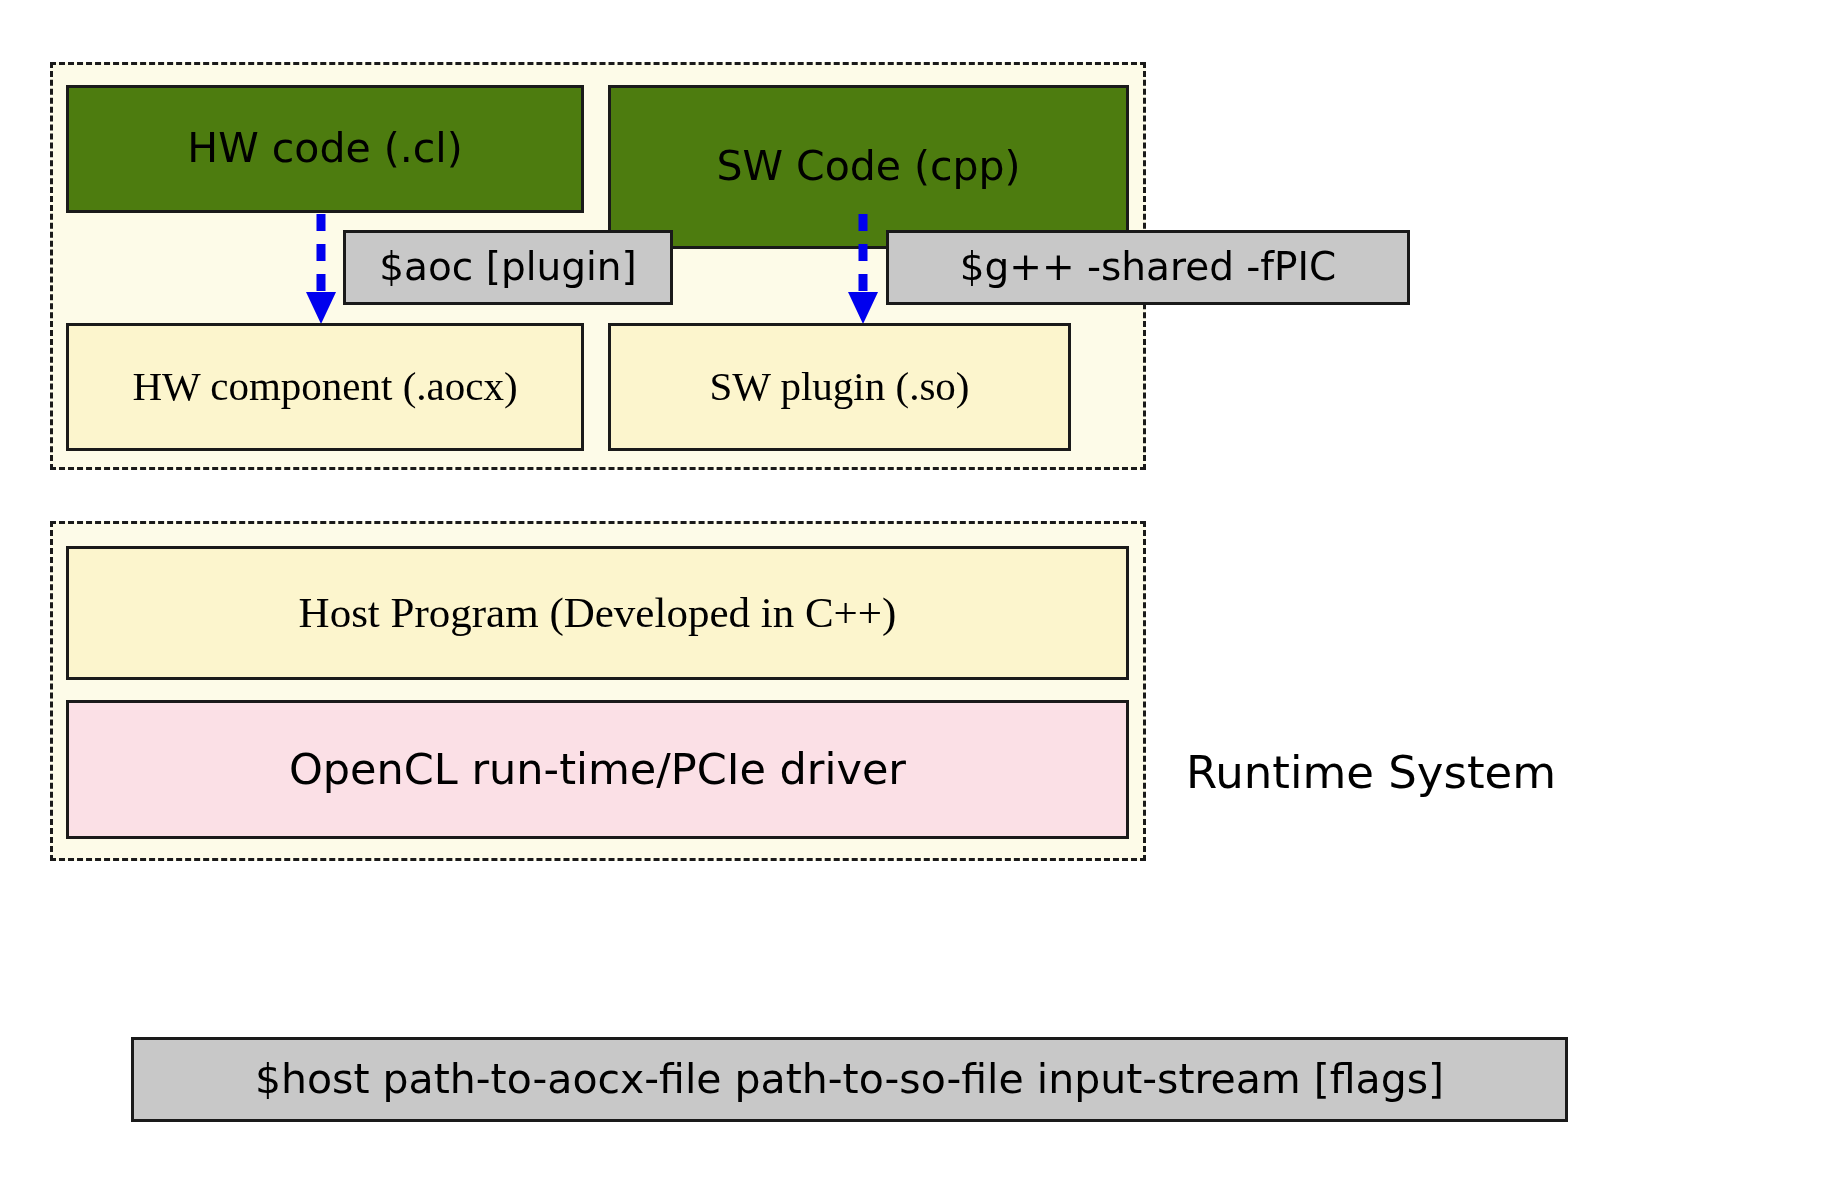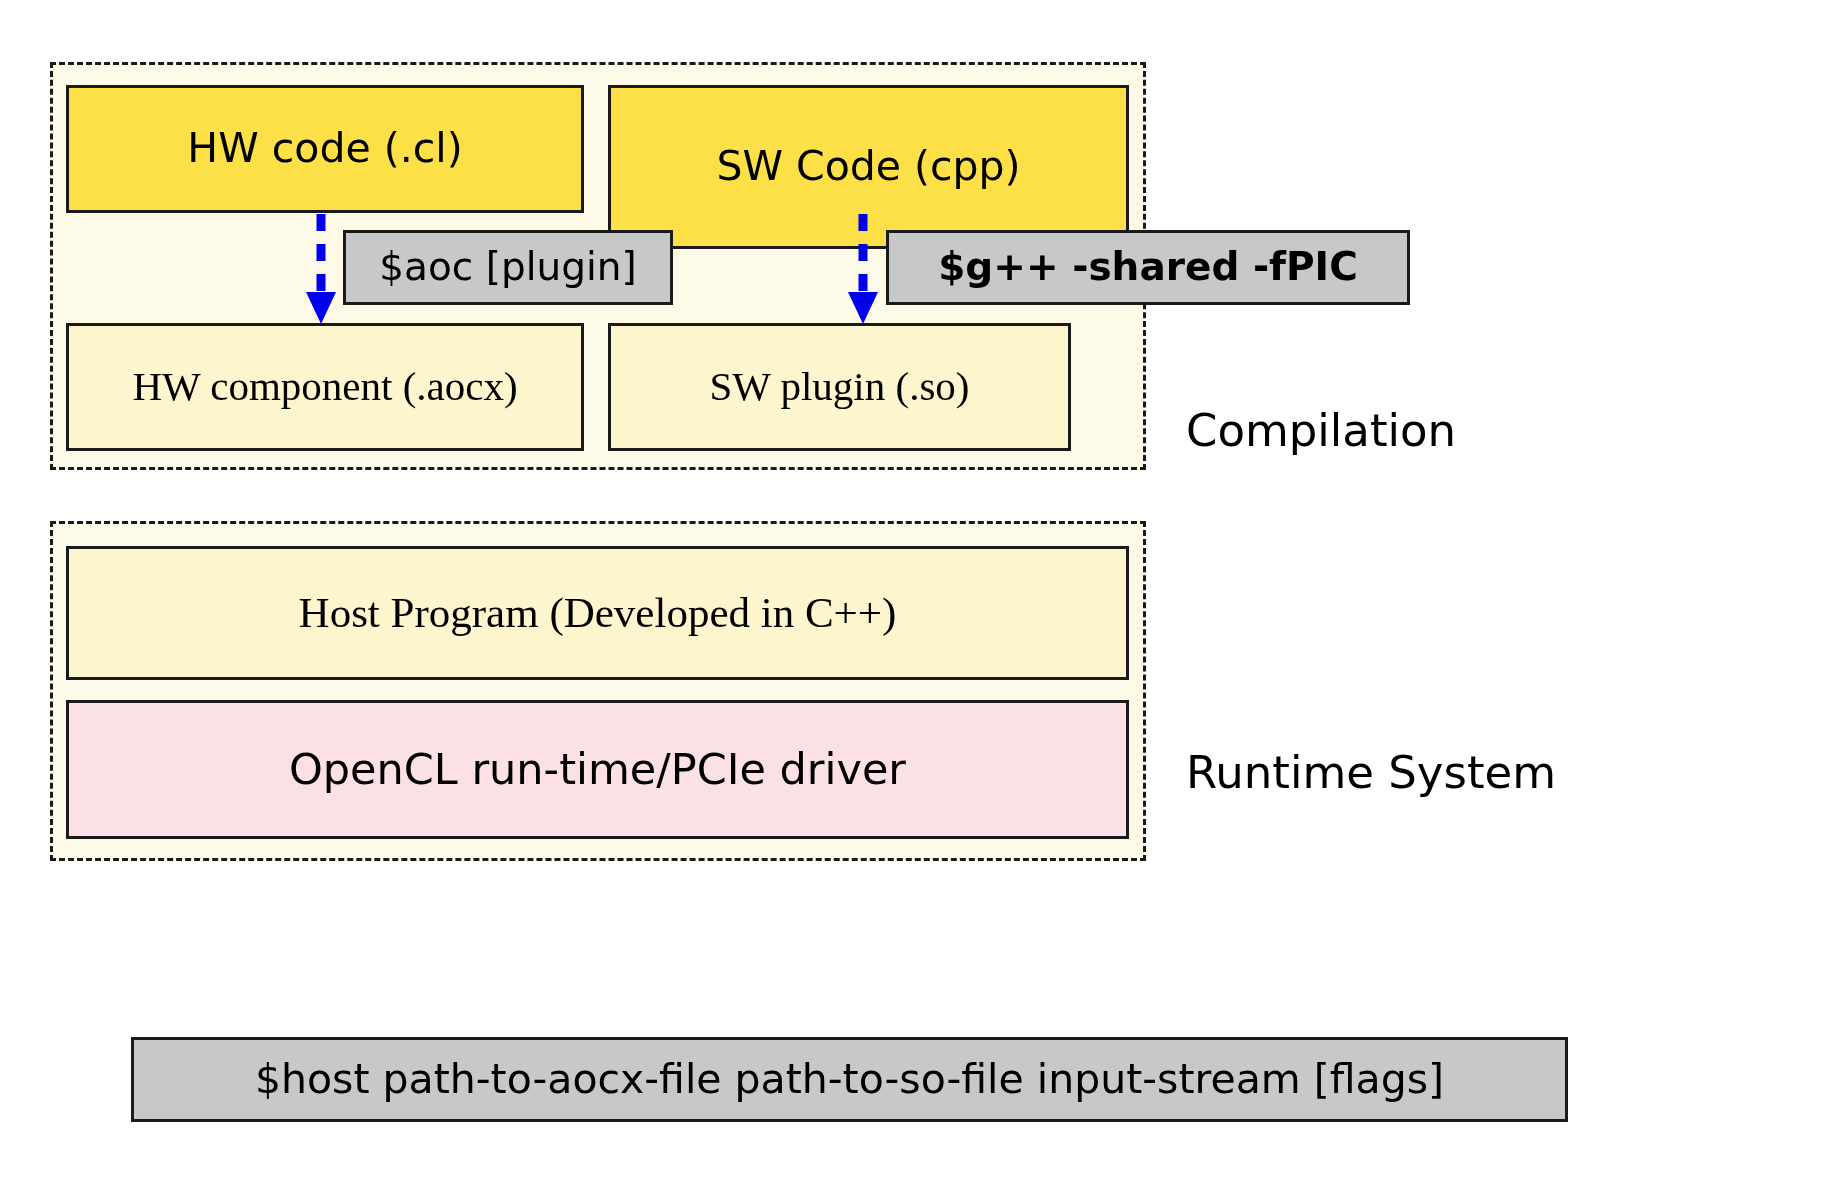--- a/index.html
+++ b/index.html
@@ -32,21 +32,21 @@
     box-sizing: border-box;
     border: 3px solid #1a1a1a;
     display: flex;
     align-items: center;
     justify-content: center;
     text-align: center;
     color: #000000;
     line-height: 1.1;
     white-space: nowrap;
   }
-  .green  { background: #fde047; }
+  .green  { background: #4d7c0f; }
   .yellow { background: #fcf5cd; font-family: Liberation Serif, serif; }
   .pink   { background: #fbe0e6; }
   .gray   { background: #c8c8c8; }
 
   
   .side-label {
     position: absolute;
     color: #000000;
     white-space: nowrap;
     line-height: 1.1;
@@ -69,21 +69,21 @@
   </div>
 
   <div class="node green" style="left:608px; top:85px; width:521px; height:164px; font-size:41px;">
     <span>SW Code (cpp)</span>
   </div>
 
   <div class="node gray" style="left:343px; top:230px; width:330px; height:75px; font-size:39px;">
     <span>$aoc [plugin]</span>
   </div>
 
-  <div class="node gray" style="left:886px; top:230px; width:524px; height:75px; font-size:39px;font-weight:bold;">
+  <div class="node gray" style="left:886px; top:230px; width:524px; height:75px; font-size:39px;">
     <span>$g++ -shared -fPIC</span>
   </div>
 
   <svg class="arrow" style="left:300px; top:212px; width:42px; height:114px;" viewBox="0 0 42 114">
     <line x1="21" y1="2" x2="21" y2="84" stroke="#0000ee" stroke-width="9" stroke-dasharray="17 13"></line>
     <polygon points="21,112 6,80 36,80" fill="#0000ee"></polygon>
   </svg>
 
   <svg class="arrow" style="left:842px; top:212px; width:42px; height:114px;" viewBox="0 0 42 114">
     <line x1="21" y1="2" x2="21" y2="84" stroke="#0000ee" stroke-width="9" stroke-dasharray="17 13"></line>
@@ -91,21 +91,20 @@
   </svg>
 
   <div class="node yellow" style="left:66px; top:323px; width:518px; height:128px; font-size:41px;">
     <span>HW component (.aocx)</span>
   </div>
 
   <div class="node yellow" style="left:608px; top:323px; width:463px; height:128px; font-size:41px;">
     <span>SW plugin (.so)</span>
   </div>
 
-  <div class="side-label" style="left:1186px; top:406px; font-size:45px;">Compilation</div>
 
   <div class="group" style="left:50px; top:521px; width:1096px; height:340px;"></div>
 
   <div class="node yellow" style="left:66px; top:546px; width:1063px; height:134px; font-size:43px;">
     <span>Host Program (Developed in C++)</span>
   </div>
 
   <div class="node pink" style="left:66px; top:700px; width:1063px; height:139px; font-size:43px;">
     <span>OpenCL run-time/PCIe driver</span>
   </div>

